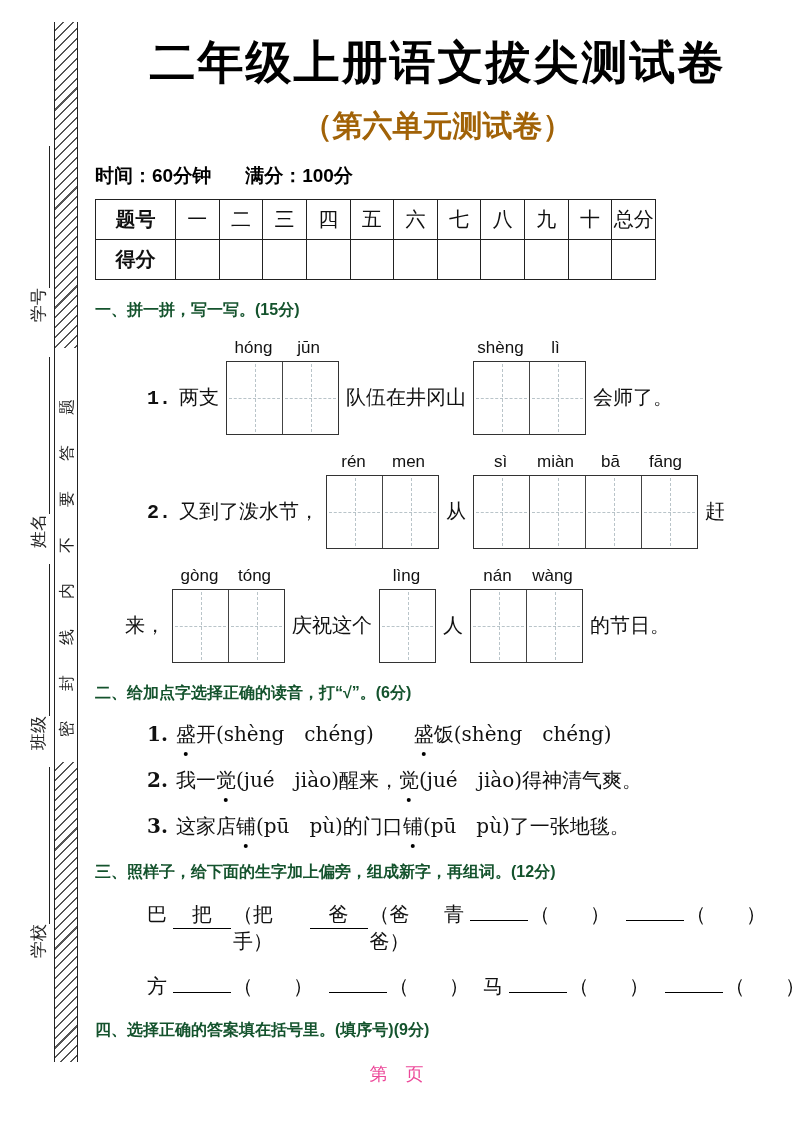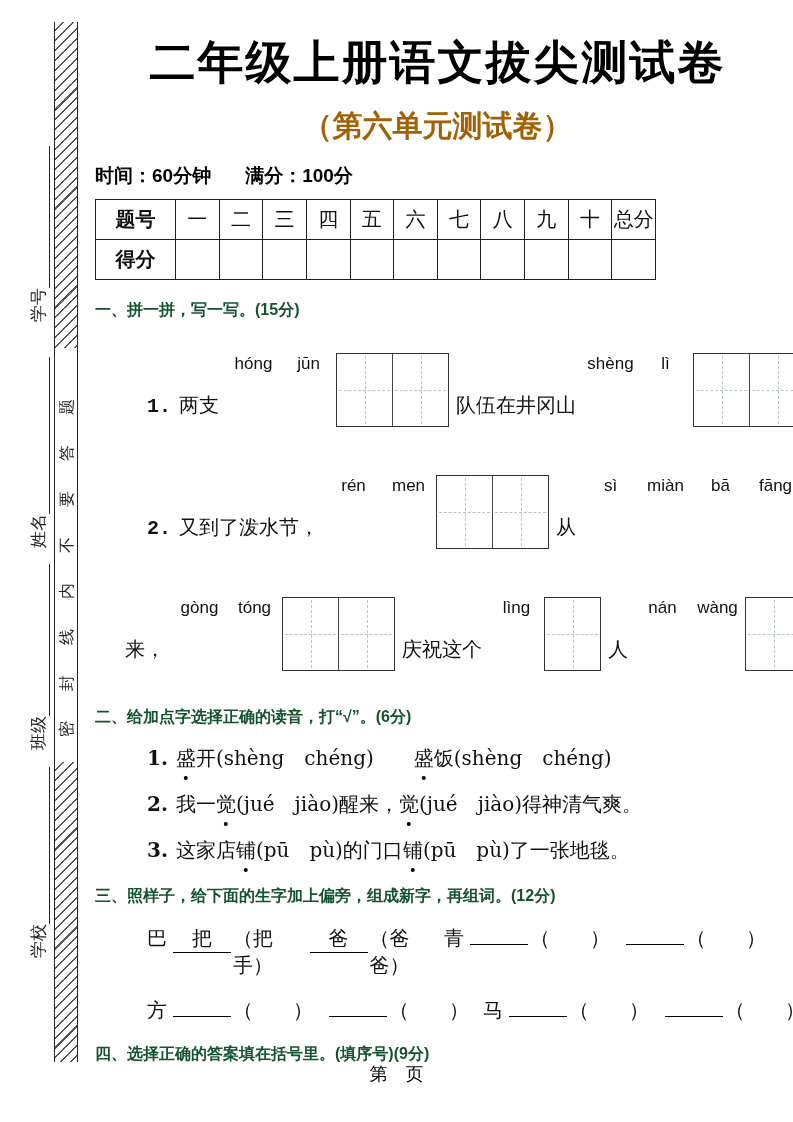--- a/index.html
+++ b/index.html
@@ -79,21 +79,21 @@
   .sec-heading{
     margin-top:20px;
     font-family:"Liberation Sans",sans-serif;
     font-size:16px;font-weight:700;color:#14532d;
   }
   .num{font-weight:700;margin-right:8px;}
 
   
   .py-line{display:flex;align-items:flex-end;margin-top:16px;}
   .py-line .txt{font-size:20px;padding-bottom:24px;white-space:nowrap;font-family:Liberation Mono, monospace;}
-  .pgrp{display:inline-flex;flex-direction:row;margin:16px 7px;}
+  .pgrp{display:inline-flex;flex-direction:column;margin:0 7px;}
   .prow{display:flex;height:24px;font-family:"Liberation Sans",sans-serif;font-size:17px;color:#111;}
   .psyl{width:55px;text-align:center;line-height:22px;}
   .tzg{display:inline-flex;border:1.6px solid #333;background:#fff;}
   .tzg .cell{
     width:55px;height:72px;position:relative;border-right:1px solid #444;
   }
   .tzg .cell:last-child{border-right:none;}
   .tzg .cell::before{
     content:"";position:absolute;left:50%;top:2px;bottom:2px;
     border-left:1px dashed #b9c4c9;
@@ -117,21 +117,21 @@
   .form-row{margin-top:18px;font-size:20px;display:flex;align-items:baseline;flex-wrap:nowrap;}
   .form-row .base{margin-right:4px;}
   .form-row .slot{
     display:inline-block;min-width:58px;border-bottom:1.3px solid #000;
     text-align:center;margin:0 2px;
   }
   .form-row .word{margin-right:14px;}
 
   .footer{
     position:absolute;left:0;top:1062px;width:793px;text-align:center;
-    font-size:18px;color:#000000;
+    font-size:18px;color:#ec4899;
   }
 </style>
 </head>
 <body>
 
 <div class="page">
 
   <div class="seal-band">
     <div class="hatch hatch-top"></div>
     <div class="hatch hatch-bottom"></div>

